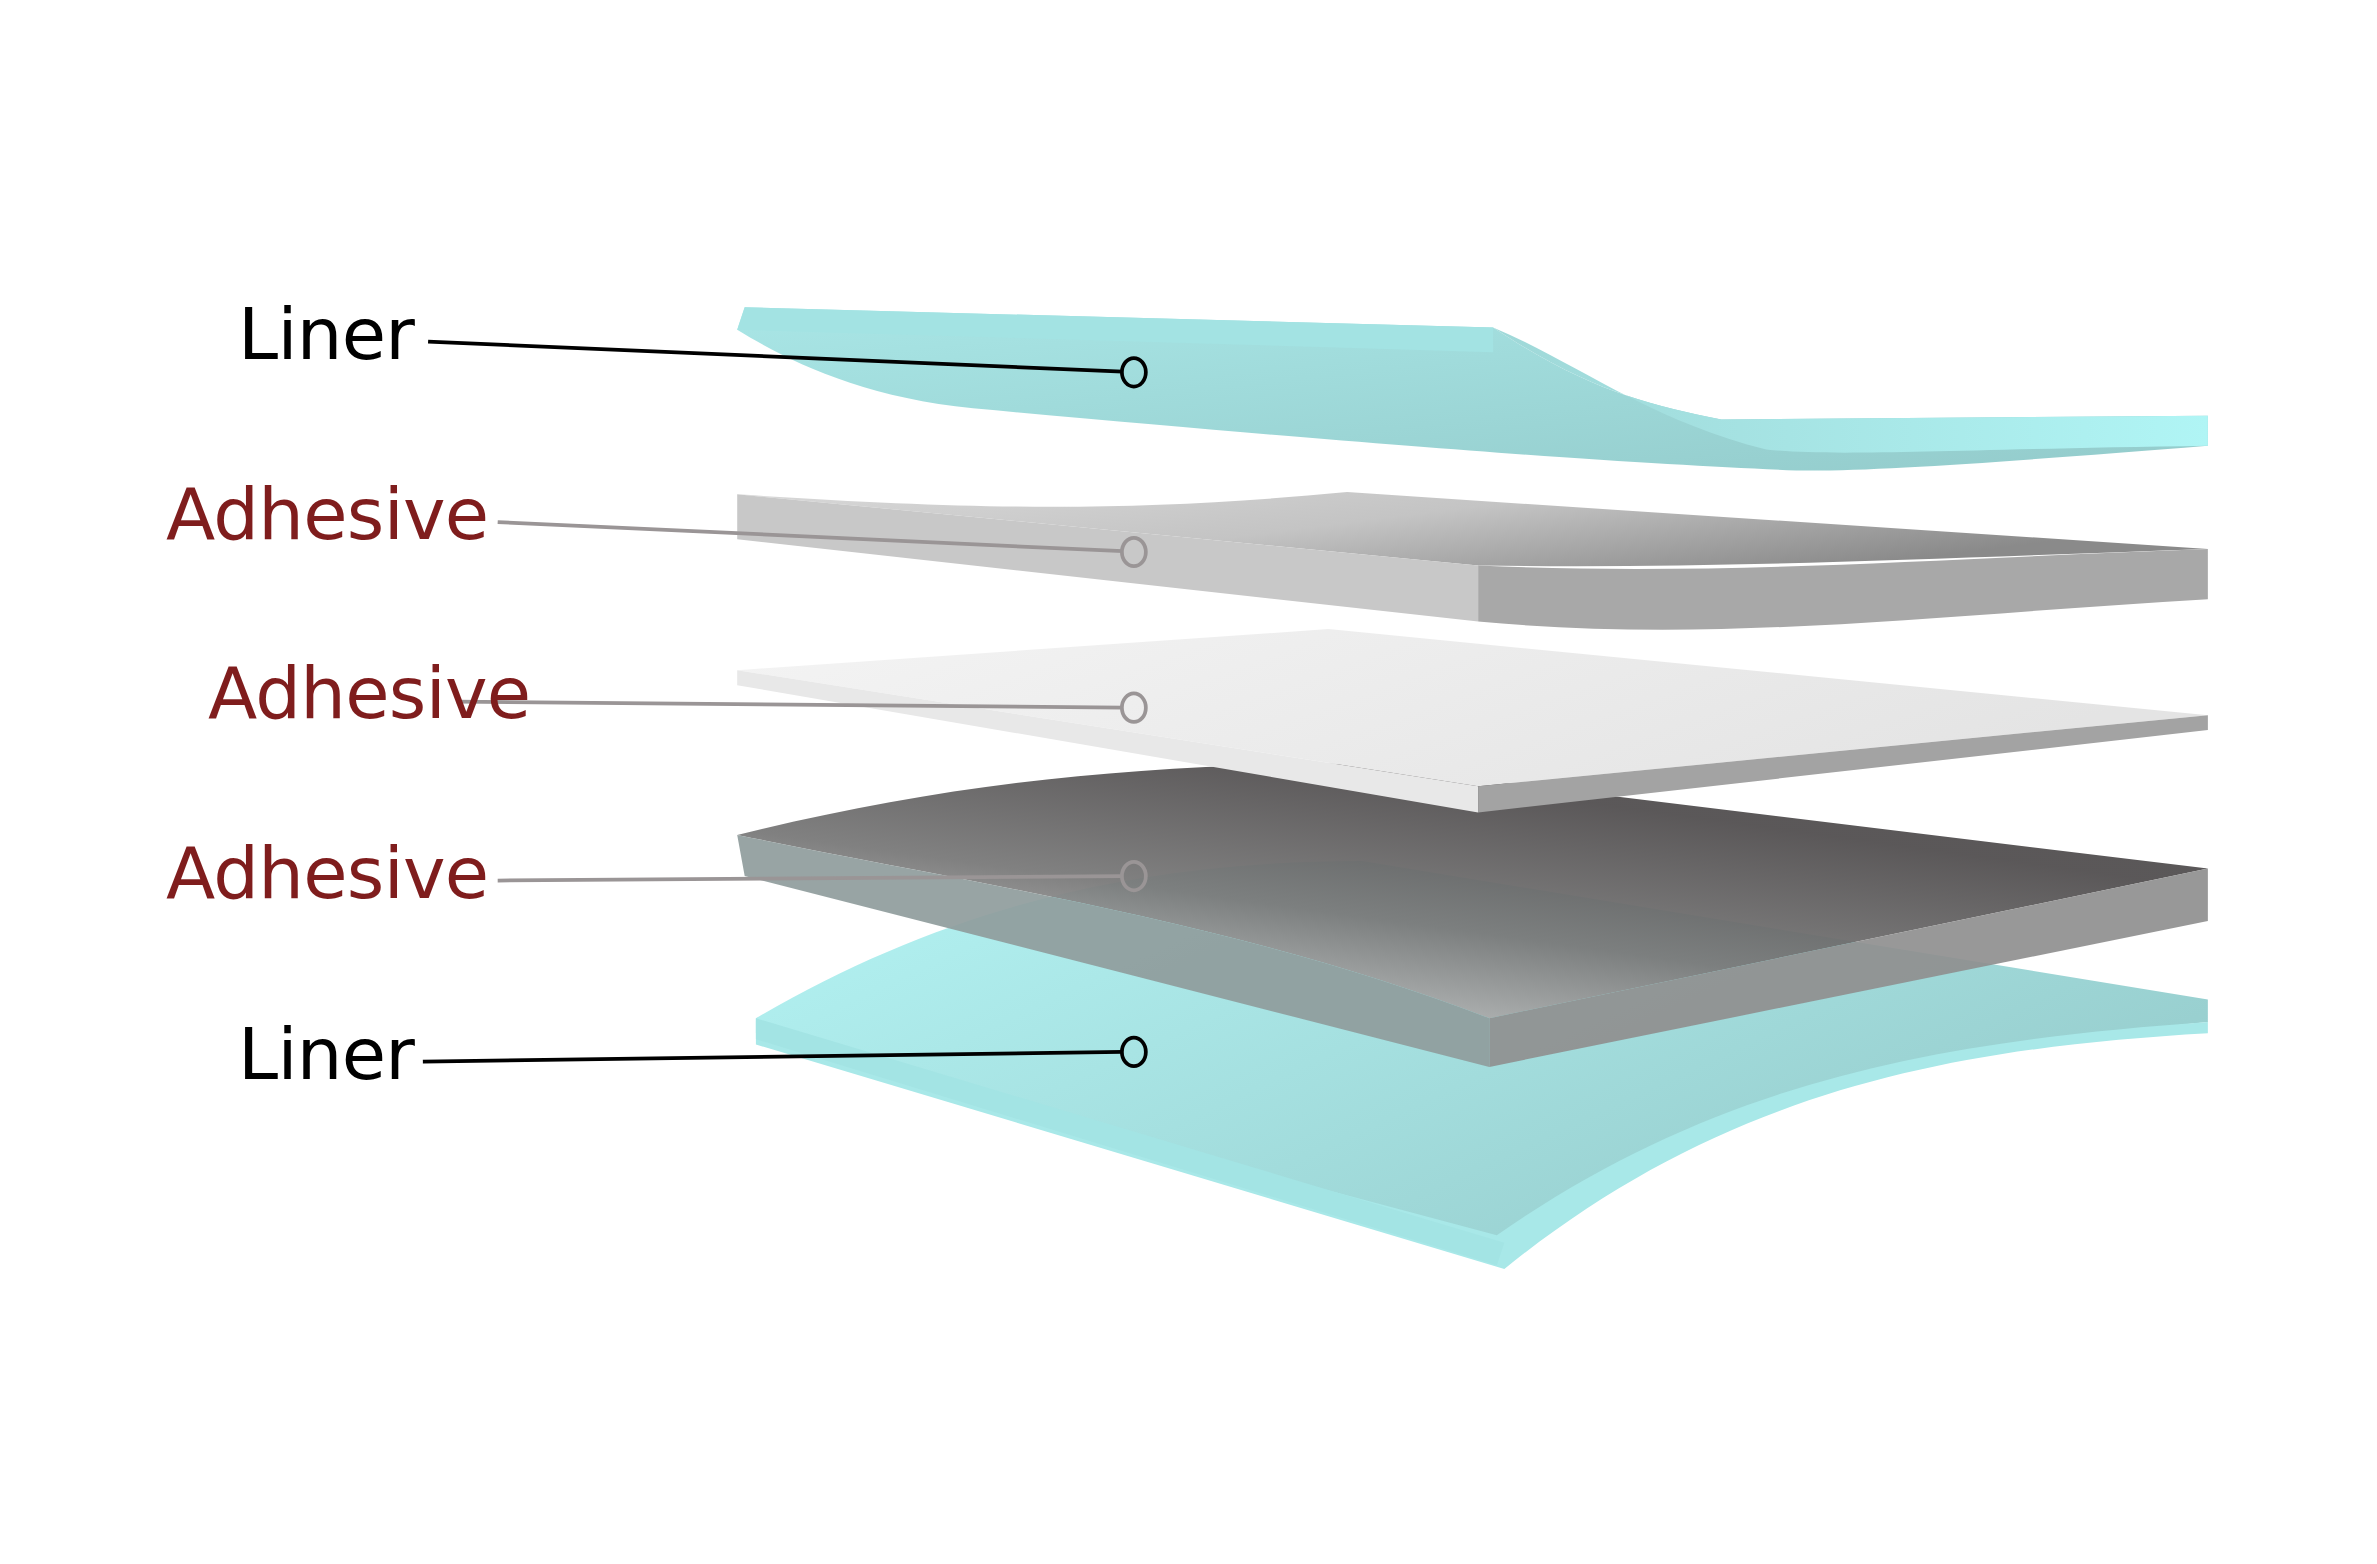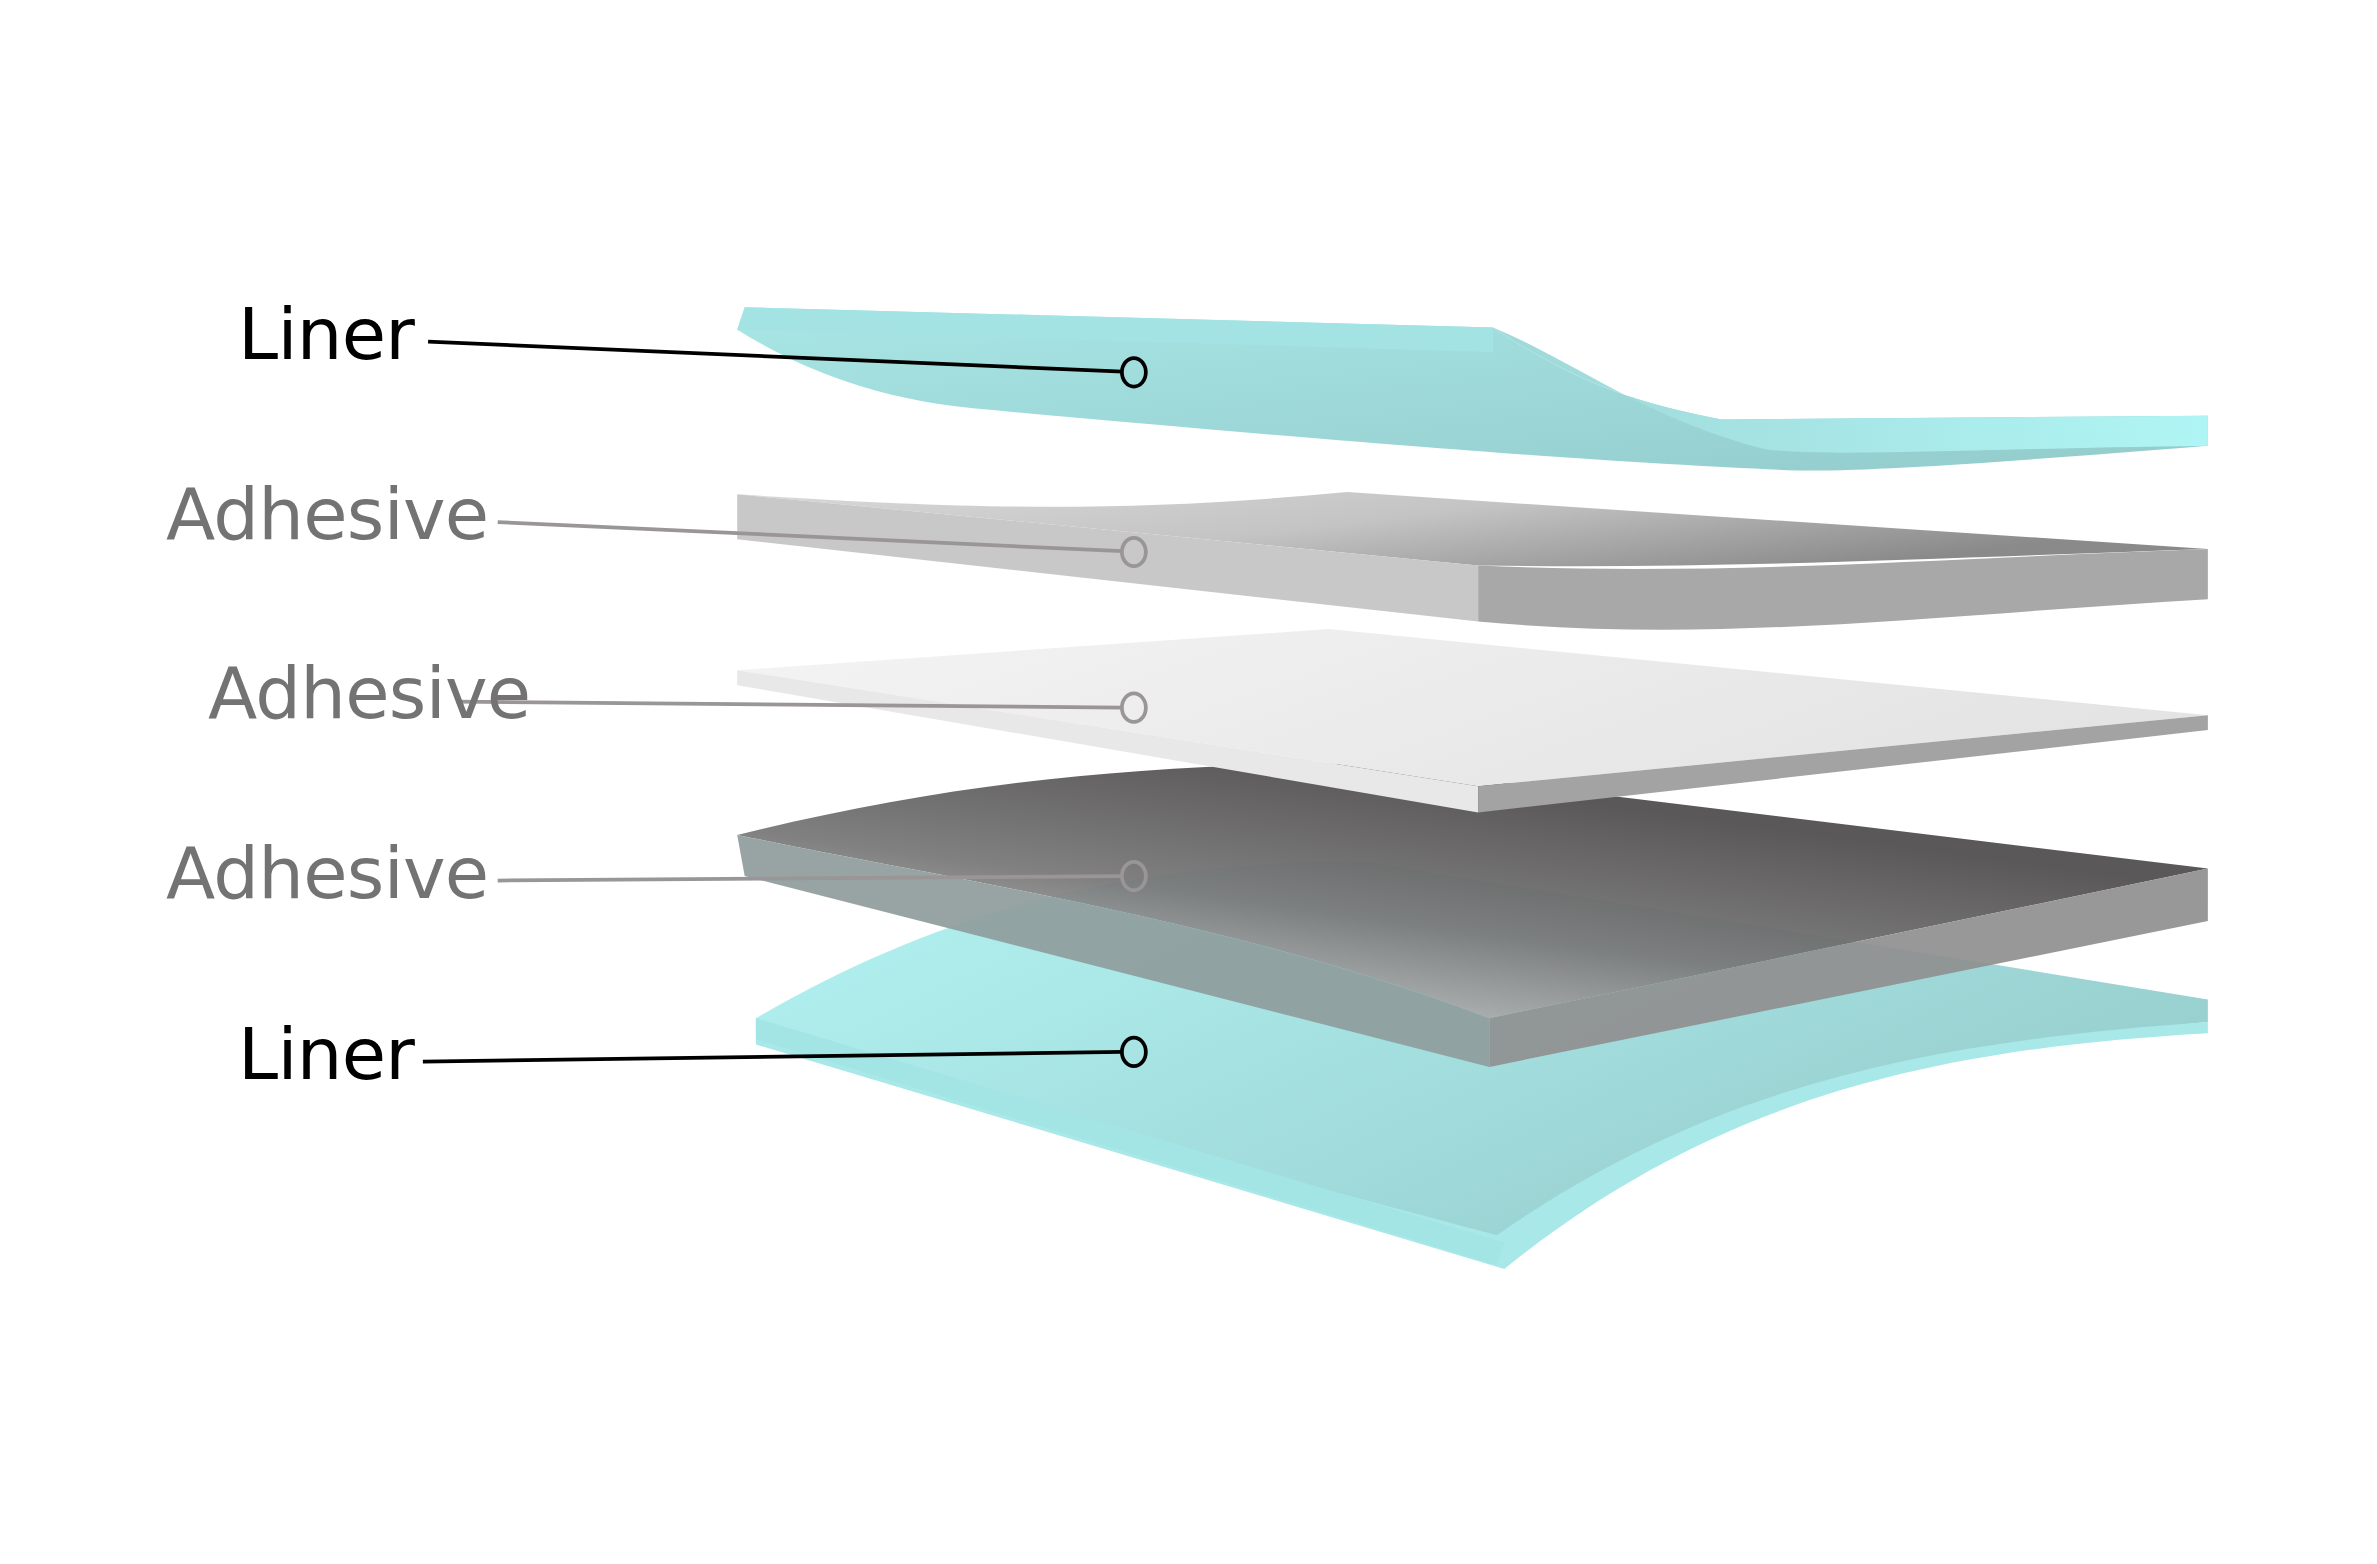--- a/index.html
+++ b/index.html
@@ -1,20 +1,20 @@
 <!DOCTYPE html>
 <html style="font-size:12px"><head>
 <meta charset="utf-8">
 <style>
   html,body{margin:0;padding:0;background:#ffffff;}
   body{width:2377px;height:1565px;overflow:hidden;position:relative;font-family:"DejaVu Sans",sans-serif;}
   svg{position:absolute;left:0;top:0;}
   .label{position:absolute;font-family:"DejaVu Sans",sans-serif;font-size:72px;line-height:1;letter-spacing:-0.7px;white-space:nowrap;}
   .label.dark{color:#000000;}
-  .label.grey{color:#737373;}
+  .label.grey{color:#7f1d1d;}
 </style>
 </head>
 <body>
 
 <svg width="2377" height="1565" viewBox="0 0 3176 2090">
   <defs>
     <linearGradient id="cyanTop" x1="0" y1="0" x2="1" y2="1">
       <stop offset="0" stop-color="#a9e6e6"></stop>
       <stop offset="1" stop-color="#93cbcb"></stop>
     </linearGradient>

